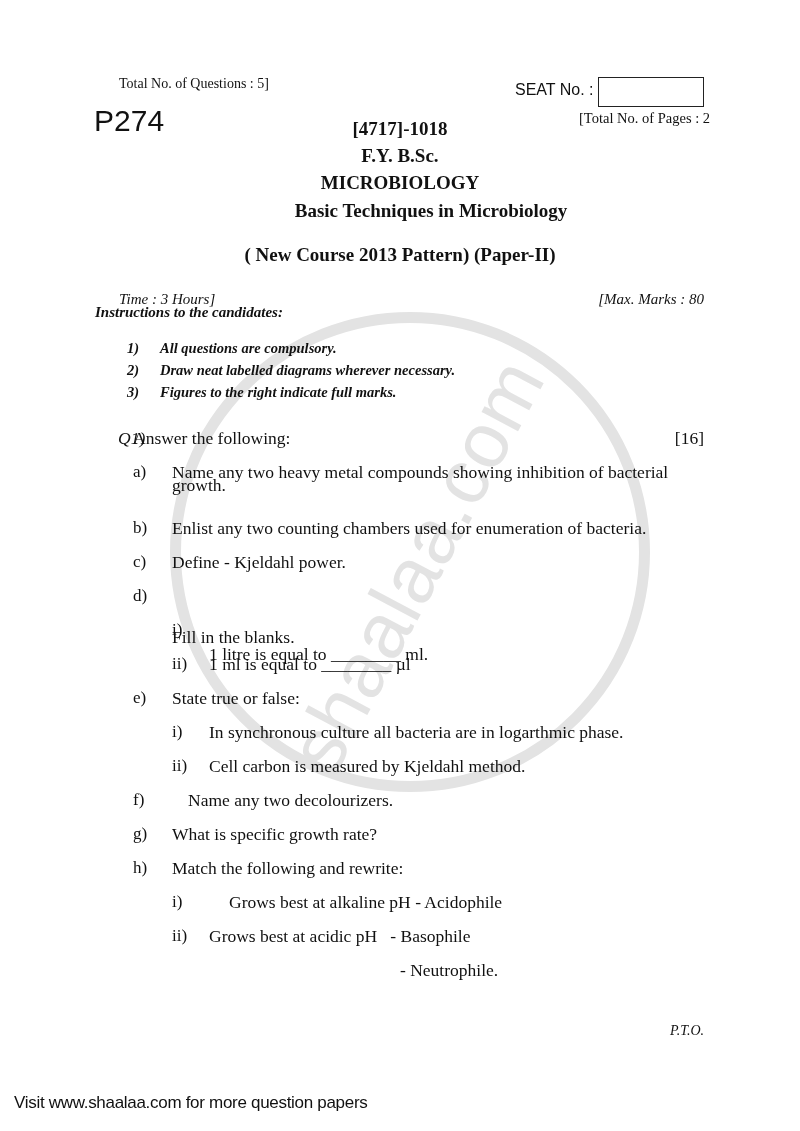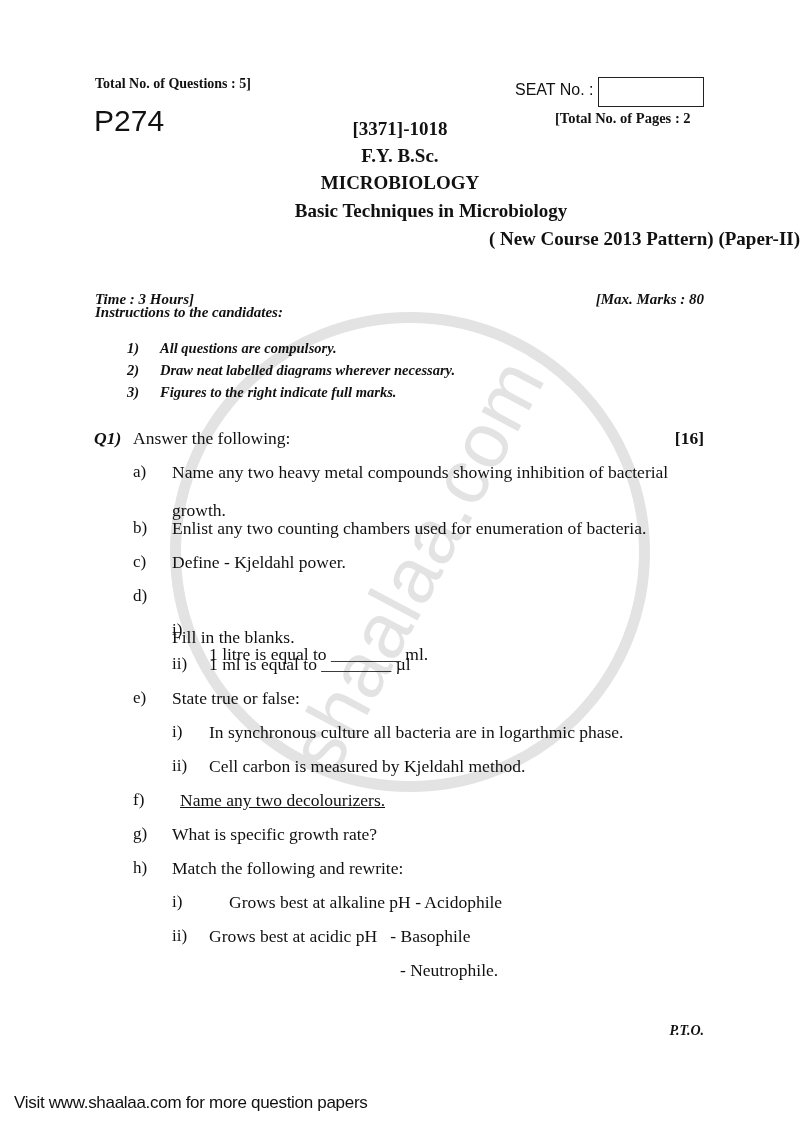--- a/index.html
+++ b/index.html
@@ -1,19 +1,19 @@
 <!DOCTYPE html>
 <html><head>
   <meta charset="utf-8">
   <style>
     html, body { margin: 0; padding: 0; background: #ffffff; }
     body { width: 800px; height: 1131px; position: relative; overflow: hidden; color: #111; font-family: "Liberation Serif", serif; }
     .abs { position: absolute; white-space: nowrap; }
     .sans { font-family: Liberation Sans, sans-serif; }
-    .bold { font-weight: bold; }
+    .bold { font-weight: normal; margin-left: 24px; }
     .ital { font-style: italic; }
     .title { left: 0; width: 800px; text-align: center; font-weight: bold; font-size: 19px; }
     .seat-box { position: absolute; left: 598px; top: 77px; width: 104px; height: 28px; border: 1.5px solid #222; }
     .q-text { font-size: 17.5px; }
     .label { font-size: 17px; }
     .instr { font-size: 14.5px; font-weight: bold; font-style: italic; }
     .watermark-circle { position: absolute; left: 170px; top: 312px; width: 480px; height: 480px; border: 11px solid #e3e3e3; border-radius: 50%; box-sizing: border-box; z-index: 0; }
     .watermark-text { position: absolute; left: 190px; top: 520px; font-family: "Liberation Sans", sans-serif; font-size: 78px; color: #e3e3e3; transform: rotate(-62deg); transform-origin: center; z-index: 0; letter-spacing: 1px; }
     .content { position: relative; z-index: 1; }
   </style>
@@ -25,44 +25,44 @@
 
 <div class="content">
 
   <div class="abs bold" style="left:95px; top:76px; font-size:14px;">Total No. of Questions : 5]</div>
   <div class="abs sans" style="left:94px; top:104px; font-size:30px;">P274</div>
 
   <div class="abs sans" style="left:515px; top:81px; font-size:16px;">SEAT No. :</div>
   <div class="seat-box"></div>
   <div class="abs bold" style="left:555px; top:110px; font-size:14.5px;">[Total No. of Pages : 2</div>
 
-  <div class="abs title" style="top:118px;">[3371]-1018</div>
+  <div class="abs title" style="top:118px;">[4717]-1018</div>
   <div class="abs title" style="top:145px;">F.Y. B.Sc.</div>
   <div class="abs title" style="top:172px;">MICROBIOLOGY</div>
   <div class="abs title" style="top:200px;margin-left:31px;">Basic Techniques in Microbiology</div>
-  <div class="abs title" style="top:228px;text-align:right;">( New Course 2013 Pattern) (Paper-II)</div>
+  <div class="abs title" style="top:244px;">( New Course 2013 Pattern) (Paper-II)</div>
 
   <div class="abs bold ital" style="left:95px; top:291px; font-size:15px;">Time : 3 Hours]</div>
   <div class="abs bold ital" style="right:96px; top:291px; font-size:15px;">[Max. Marks : 80</div>
 
   <div class="abs instr" style="left:95px; top:304px; font-size:15px;">Instructions to the candidates:</div>
   <div class="abs instr" style="left:127px; top:340px;">1)</div>
   <div class="abs instr" style="left:160px; top:340px;">All questions are compulsory.</div>
   <div class="abs instr" style="left:127px; top:362px;">2)</div>
   <div class="abs instr" style="left:160px; top:362px;">Draw neat labelled diagrams wherever necessary.</div>
   <div class="abs instr" style="left:127px; top:384px;">3)</div>
   <div class="abs instr" style="left:160px; top:384px;">Figures to the right indicate full marks.</div>
 
   <div class="abs bold ital q-text" style="left:94px; top:428px;">Q1)</div>
   <div class="abs q-text" style="left:133px; top:428px;">Answer the following:</div>
   <div class="abs bold q-text" style="right:96px; top:428px;">[16]</div>
 
   <div class="abs label" style="left:133px; top:462px;">a)</div>
   <div class="abs q-text" style="left:172px; top:462px;">Name any two heavy metal compounds showing inhibition of bacterial</div>
-  <div class="abs q-text" style="left:172px; top:500px;text-align:center;">growth.</div>
+  <div class="abs q-text" style="left:172px; top:475px;text-align:center;">growth.</div>
 
   <div class="abs label" style="left:133px; top:518px;">b)</div>
   <div class="abs q-text" style="left:172px; top:518px;">Enlist any two counting chambers used for enumeration of bacteria.</div>
 
   <div class="abs label" style="left:133px; top:552px;">c)</div>
   <div class="abs q-text" style="left:172px; top:552px;">Define - Kjeldahl power.</div>
 
   <div class="abs label" style="left:133px; top:586px;">d)</div>
   <div class="abs q-text" style="left:172px; top:586px;margin-top:41px;">Fill in the blanks.</div>
   <div class="abs label" style="left:172px; top:620px;">i)</div>
@@ -71,21 +71,21 @@
   <div class="abs q-text" style="left:209px; top:654px;">1 ml is equal to ________ µl</div>
 
   <div class="abs label" style="left:133px; top:688px;">e)</div>
   <div class="abs q-text" style="left:172px; top:688px;">State true or false:</div>
   <div class="abs label" style="left:172px; top:722px;">i)</div>
   <div class="abs q-text" style="left:209px; top:722px;">In synchronous culture all bacteria are in logarthmic phase.</div>
   <div class="abs label" style="left:172px; top:756px;">ii)</div>
   <div class="abs q-text" style="left:209px; top:756px;">Cell carbon is measured by Kjeldahl method.</div>
 
   <div class="abs label" style="left:133px; top:790px;">f)</div>
-  <div class="abs q-text" style="left:180px; top:790px;text-decoration:underline;">Name any two decolourizers.</div>
+  <div class="abs q-text" style="left:188px; top:790px;">Name any two decolourizers.</div>
 
   <div class="abs label" style="left:133px; top:824px;">g)</div>
   <div class="abs q-text" style="left:172px; top:824px;">What is specific growth rate?</div>
 
   <div class="abs label" style="left:133px; top:858px;">h)</div>
   <div class="abs q-text" style="left:172px; top:858px;">Match the following and rewrite:</div>
   <div class="abs label" style="left:172px; top:892px;">i)</div>
   <div class="abs q-text" style="left:209px; top:892px;margin-left:20px;">Grows best at alkaline pH - Acidophile</div>
   <div class="abs label" style="left:172px; top:926px;">ii)</div>
   <div class="abs q-text" style="left:209px; top:926px; white-space:pre;">Grows best at acidic pH   - Basophile</div>

